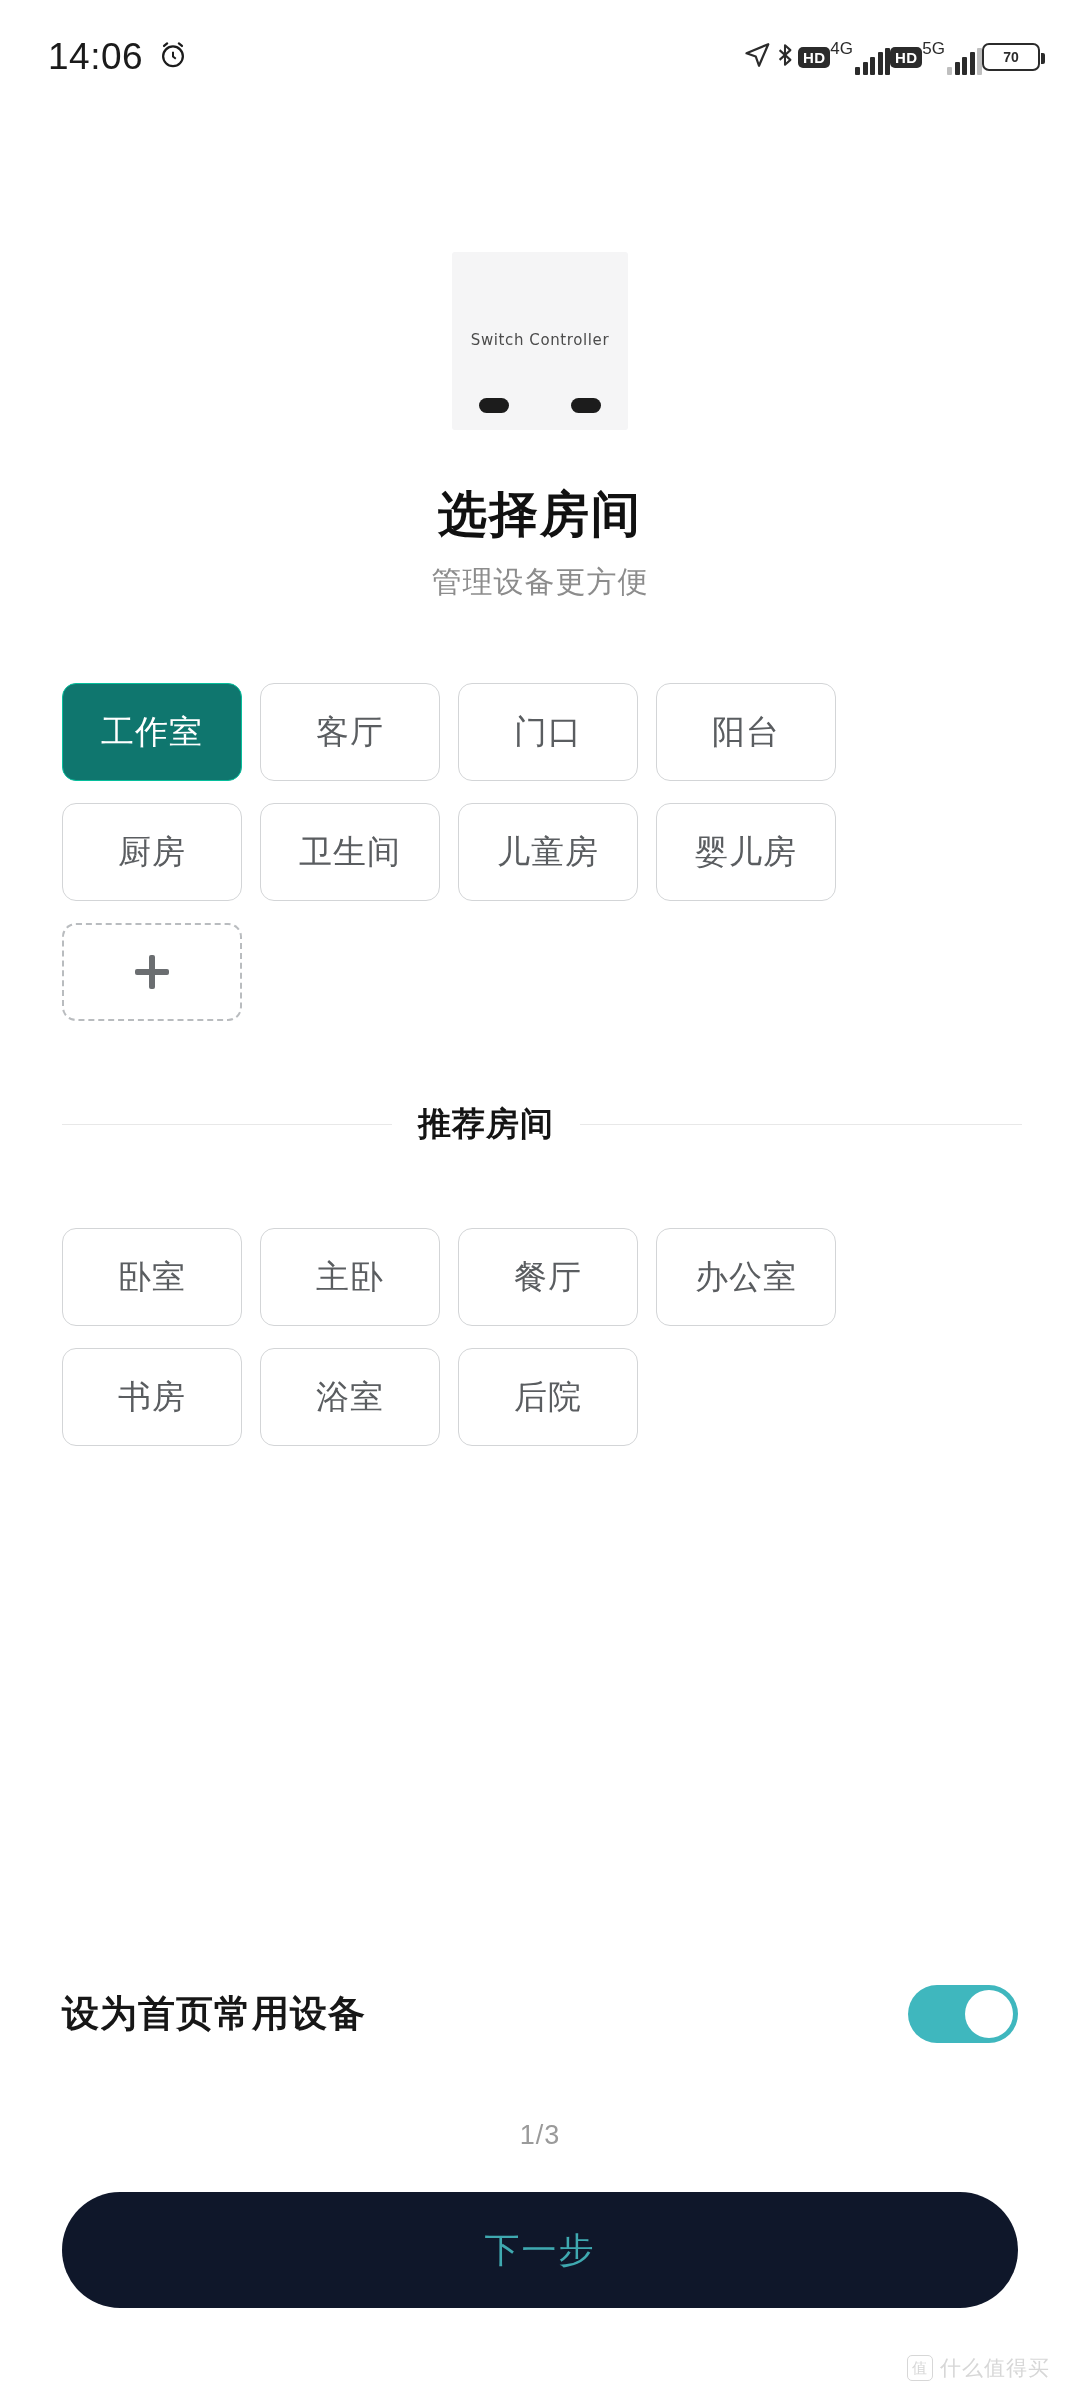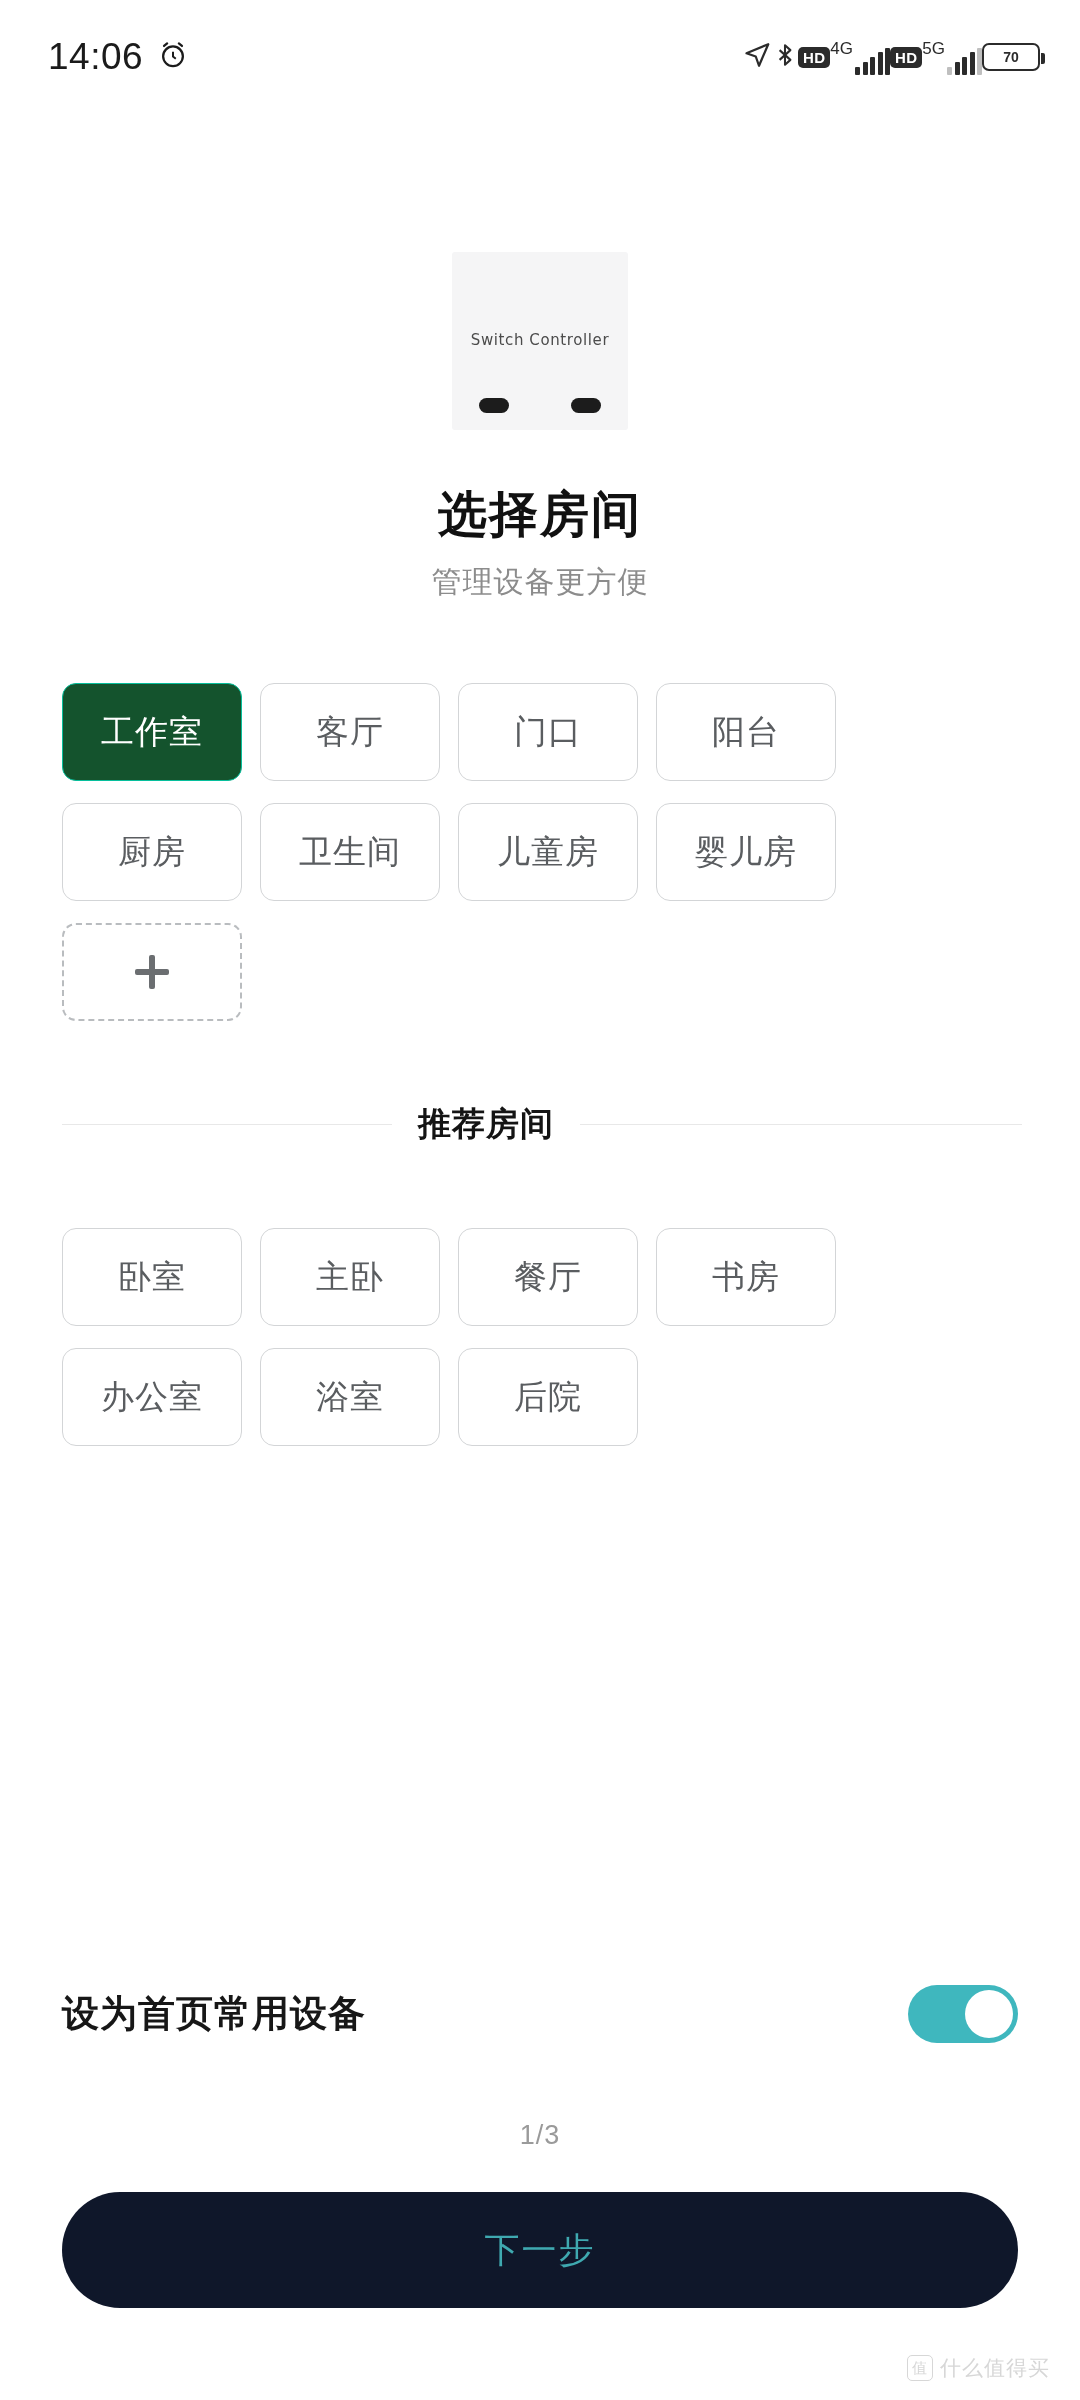--- a/index.html
+++ b/index.html
@@ -87,21 +87,21 @@
   .chips.mine{ top:683px; }
   .chips.recommend{ top:1228px; }
   .chip{
     width:180px; height:98px;
     border:1.5px solid #d3d5d7; border-radius:14px;
     background:#fff;
     display:flex; align-items:center; justify-content:center;
     font-size:33px; color:#5a5d60; letter-spacing:1px;
   }
   .chip.selected{
-    background:#14532d; border-color:#06bf9c; color:#ffffff;
+    background:#0f766e; border-color:#06bf9c; color:#ffffff;
   }
   .chip.add{
     border:2px dashed #b9bcbf; background:#fff;
   }
   .plus{ position:relative; width:34px; height:34px; }
   .plus::before, .plus::after{
     content:""; position:absolute; background:#6b6e71; border-radius:2px;
   }
   .plus::before{ left:0; top:14px; width:34px; height:6px; }
   .plus::after{ top:0; left:14px; width:6px; height:34px; }
@@ -266,24 +266,24 @@
     <div class="chip">
       <span>卧室</span>
     </div>
     <div class="chip">
       <span>主卧</span>
     </div>
     <div class="chip">
       <span>餐厅</span>
     </div>
     <div class="chip">
+      <span>办公室</span>
+    </div>
+    <div class="chip">
       <span>书房</span>
-    </div>
-    <div class="chip">
-      <span>办公室</span>
     </div>
     <div class="chip">
       <span>浴室</span>
     </div>
     <div class="chip">
       <span>后院</span>
     </div>
   </div>
 
   <div class="toggle-row">

